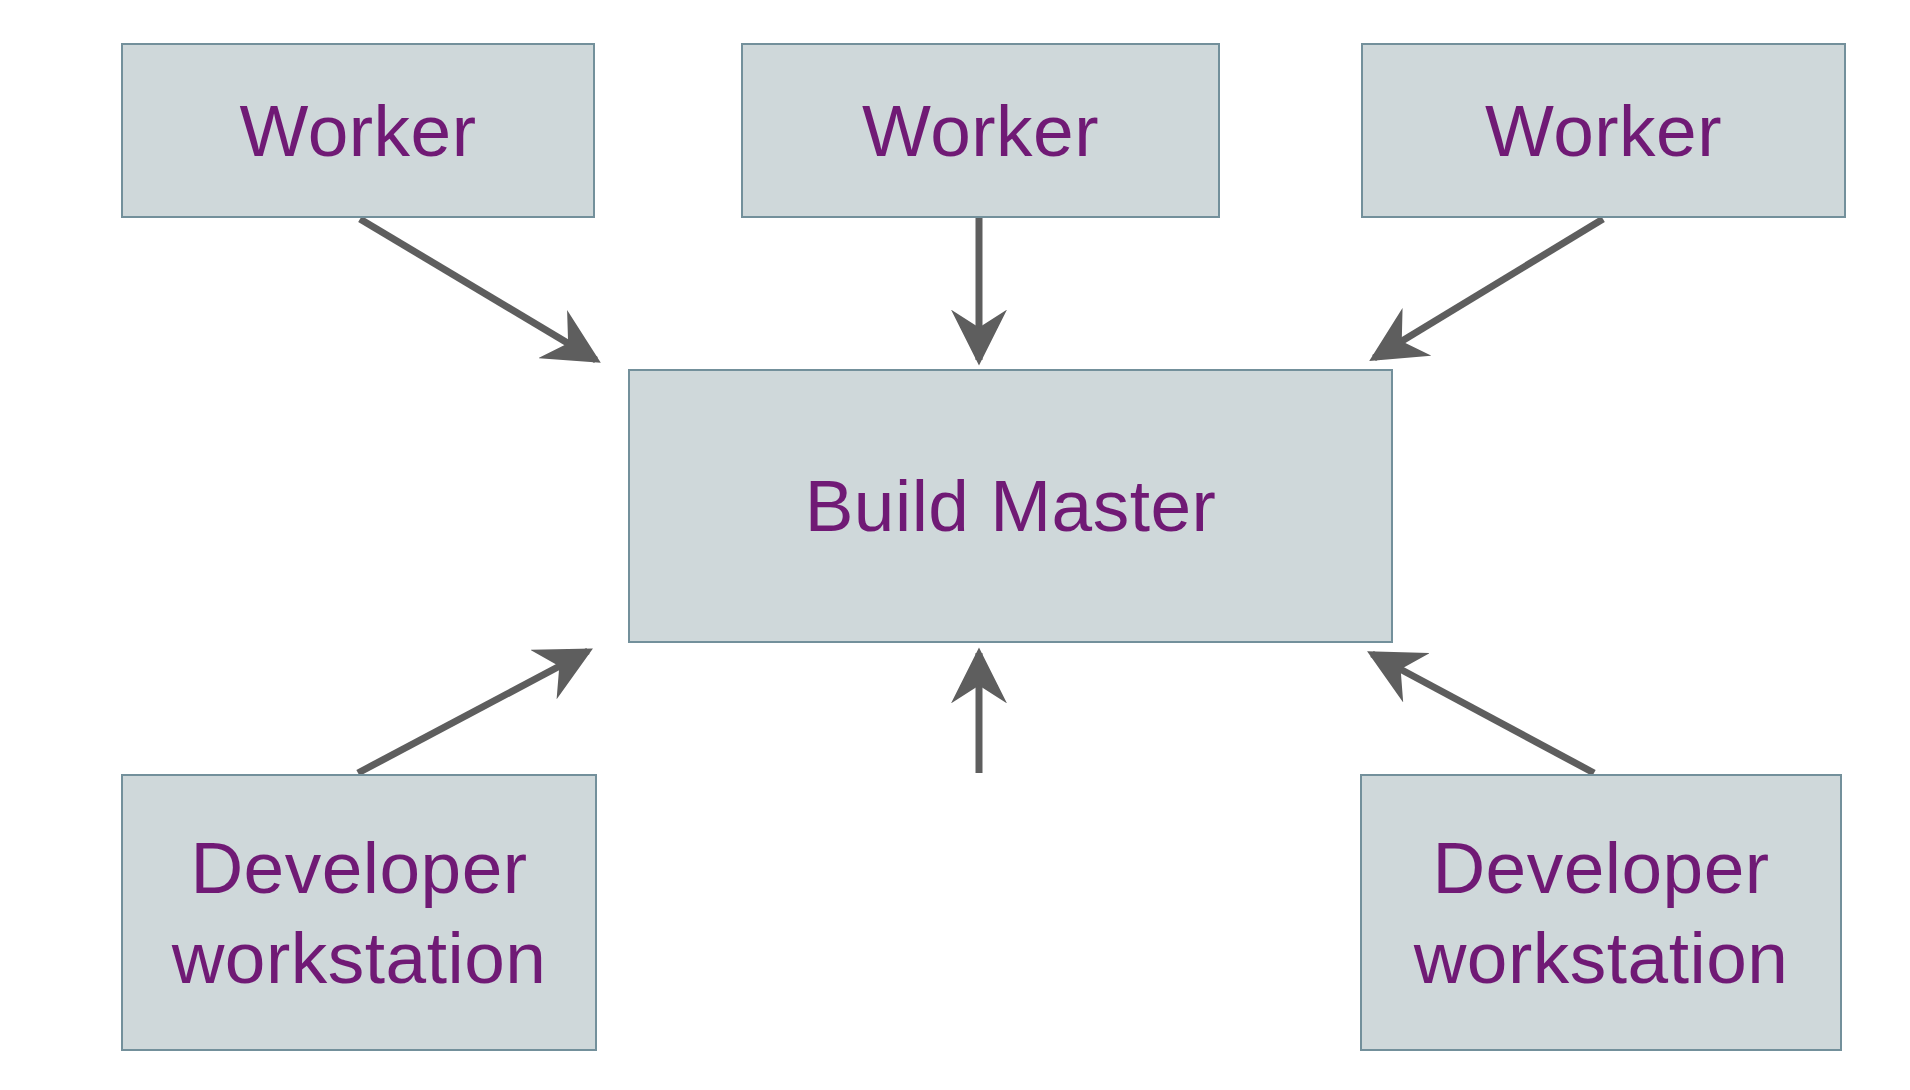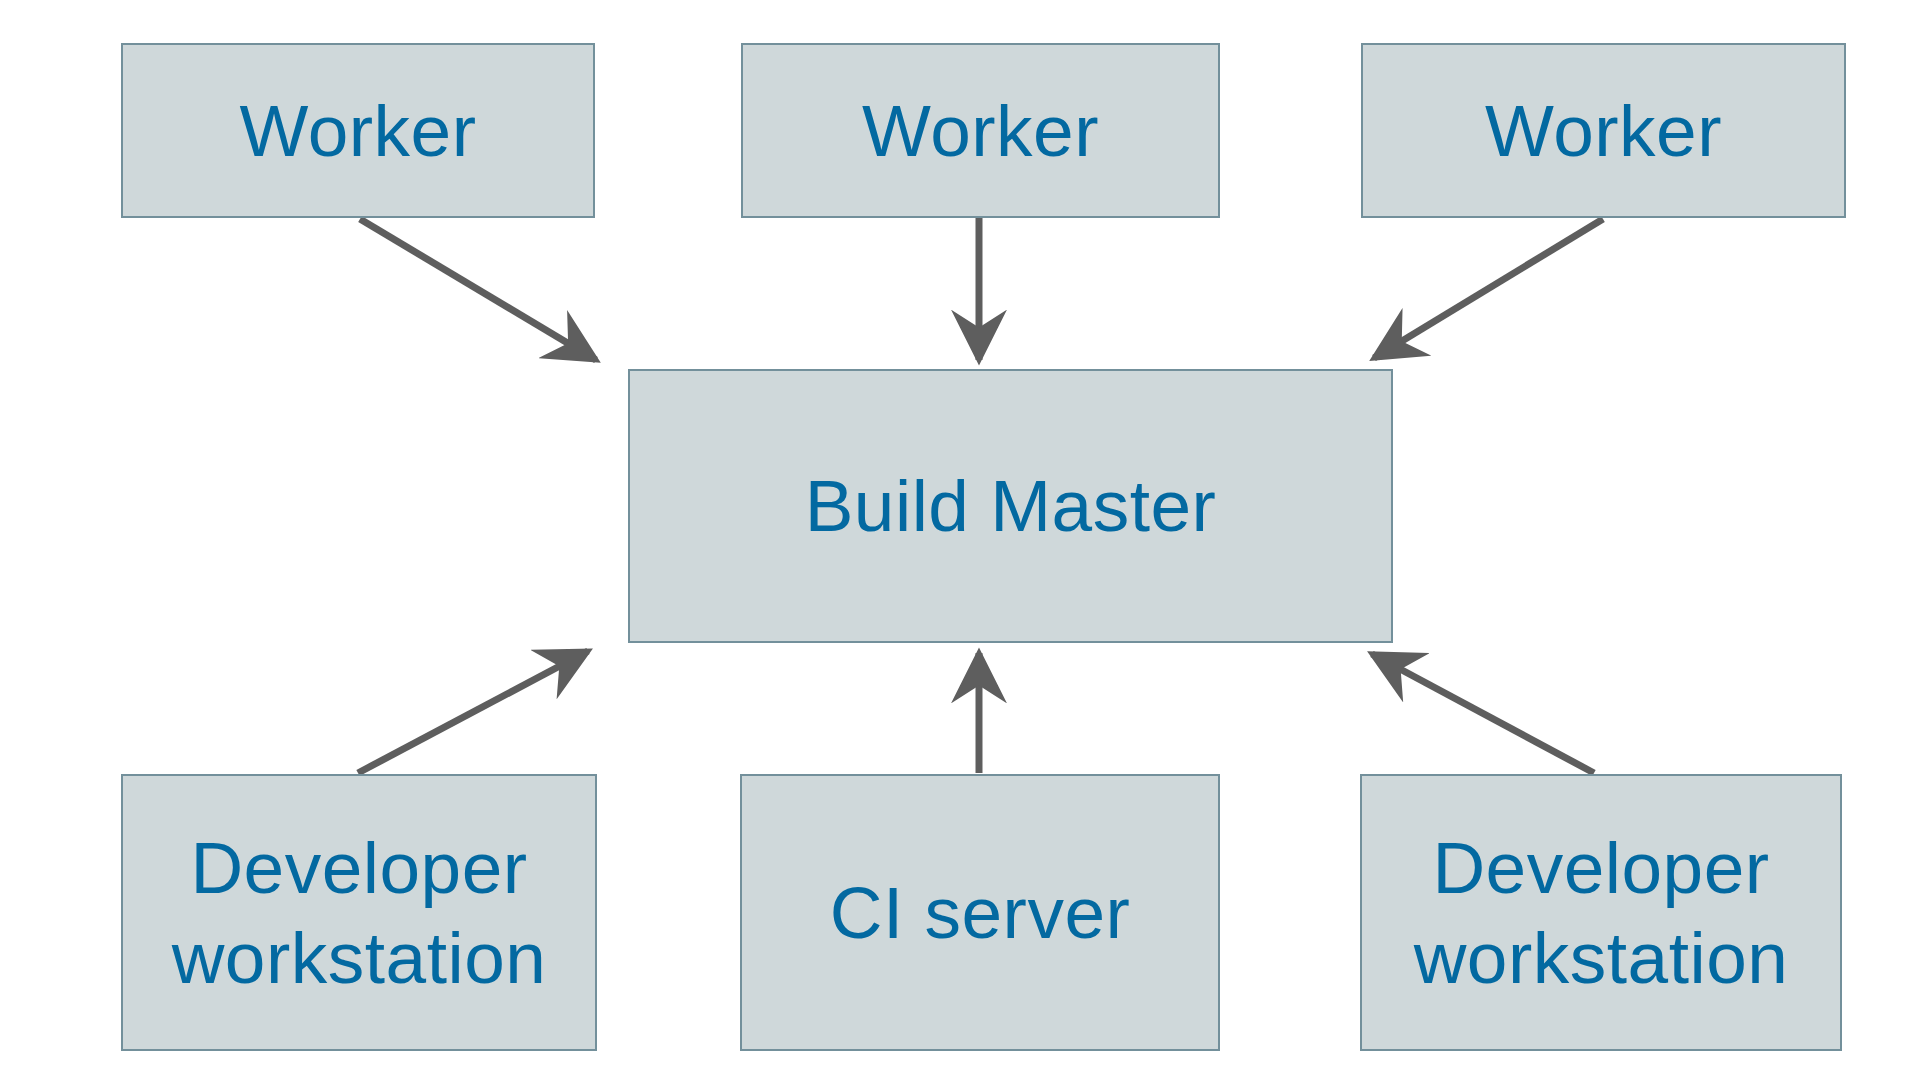--- a/index.html
+++ b/index.html
@@ -13,21 +13,21 @@
   }
   .node {
     position: absolute;
     display: flex;
     align-items: center;
     justify-content: center;
     text-align: center;
     background: #cfd8da;
     border: 2px solid #73909b;
     box-sizing: border-box;
-    color: #0369a1;
+    color: #701a75;
     font-size: 73px;
     line-height: 1.22;
     letter-spacing: 0.5px;
   }
   .node-label { display: block; max-width: 100%; }
   .worker-left   { left: 121px;  top: 43px;  width: 474px; height: 175px; }
   .worker-middle { left: 741px;  top: 43px;  width: 479px; height: 175px; }
   .worker-right  { left: 1361px; top: 43px;  width: 485px; height: 175px; }
   .build-master  { left: 628px;  top: 369px; width: 765px; height: 274px; }
   .dev-left      { left: 121px;  top: 774px; width: 476px; height: 277px; }
@@ -76,21 +76,18 @@
   </div>
 
   <div class="node build-master">
     <span class="node-label">Build Master</span>
   </div>
 
   <div class="node dev-left">
     <span class="node-label">Developer workstation</span>
   </div>
 
-  <div class="node ci-server">
-    <span class="node-label">CI server</span>
-  </div>
 
   <div class="node dev-right">
     <span class="node-label">Developer workstation</span>
   </div>
 
 </div>
 
 </body></html>

